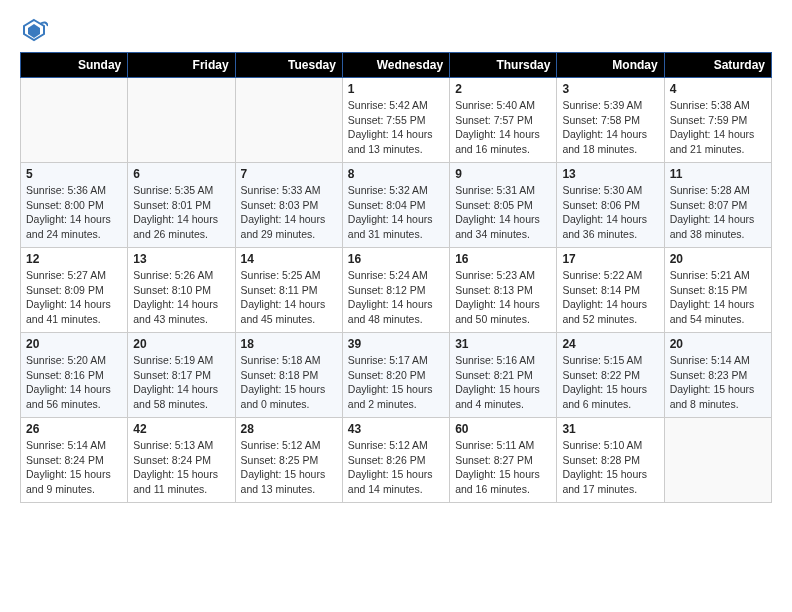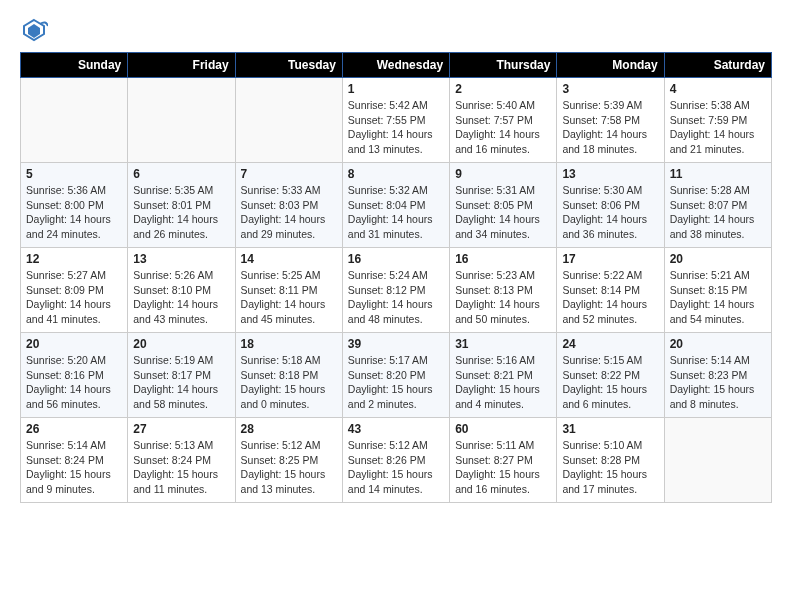--- a/index.html
+++ b/index.html
@@ -230,21 +230,21 @@
           <div class="day-num">20</div>
           <div class="day-info">Sunrise: 5:14 AM<br>Sunset: 8:23 PM<br>Daylight: 15 hours<br>and 8 minutes.</div>
         </td>
       </tr>
       <tr>
         <td>
           <div class="day-num">26</div>
           <div class="day-info">Sunrise: 5:14 AM<br>Sunset: 8:24 PM<br>Daylight: 15 hours<br>and 9 minutes.</div>
         </td>
         <td>
-          <div class="day-num">27</div>
+          <div class="day-num">42</div>
           <div class="day-info">Sunrise: 5:13 AM<br>Sunset: 8:24 PM<br>Daylight: 15 hours<br>and 11 minutes.</div>
         </td>
         <td>
           <div class="day-num">28</div>
           <div class="day-info">Sunrise: 5:12 AM<br>Sunset: 8:25 PM<br>Daylight: 15 hours<br>and 13 minutes.</div>
         </td>
         <td>
           <div class="day-num">43</div>
           <div class="day-info">Sunrise: 5:12 AM<br>Sunset: 8:26 PM<br>Daylight: 15 hours<br>and 14 minutes.</div>
         </td>

